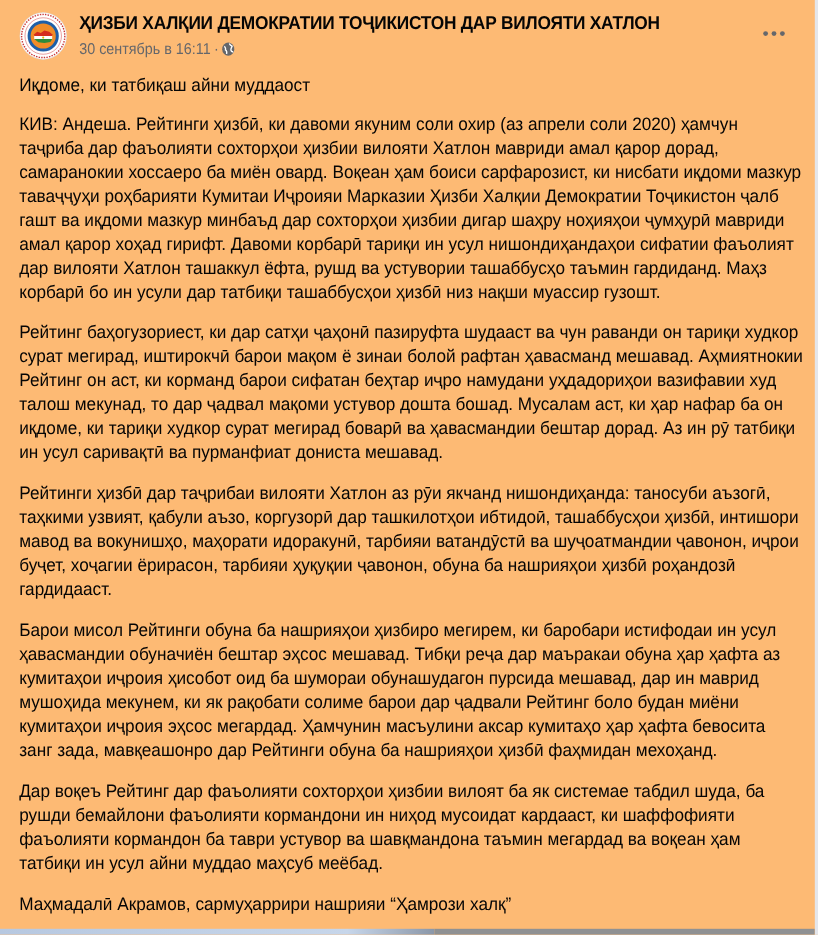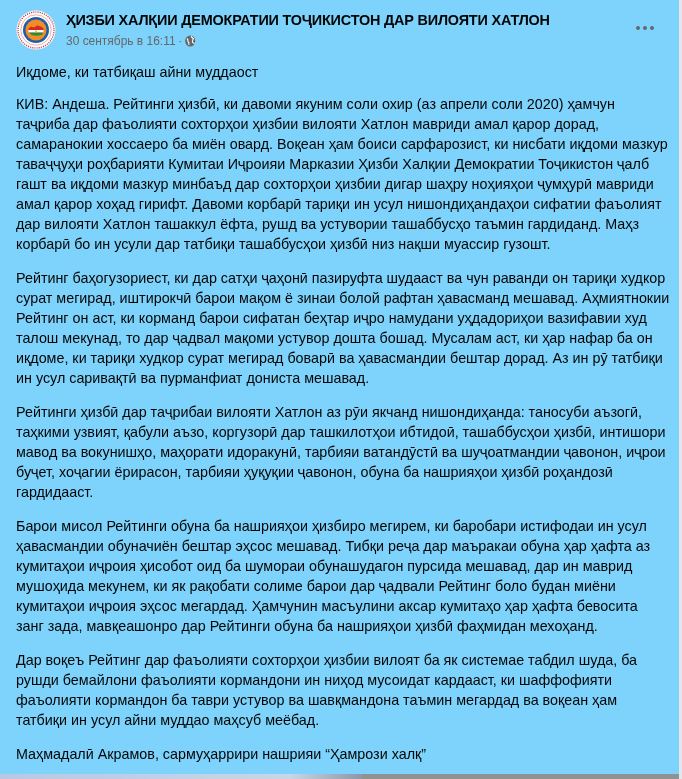--- a/index.html
+++ b/index.html
@@ -12,21 +12,21 @@
       height: 779px;
       overflow: hidden;
       font-family: "Liberation Sans", sans-serif;
     }
     .post {
       position: absolute;
       left: 0;
       top: 0;
       width: 679px;
       height: 779px;
-      background: #7dd3fc;
+      background: #fdba74;
       border-right: 3px solid #e4e6eb;
       overflow: hidden;
     }
     .header {
       position: absolute;
       left: 16px;
       top: 10px;
       right: 16px;
       height: 42px;
     }

